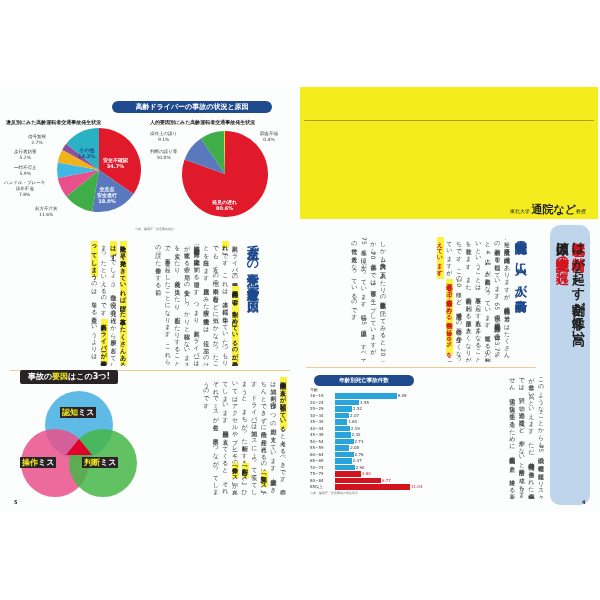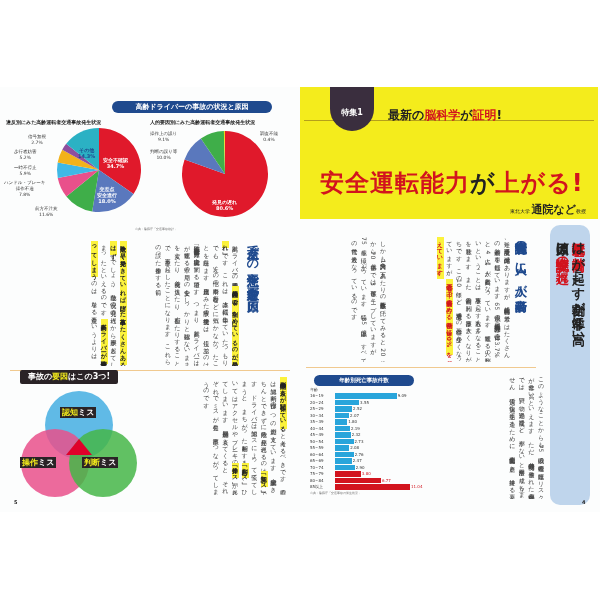--- a/index.html
+++ b/index.html
@@ -131,27 +131,20 @@
 
   <div class="vcol" style="left:160px;top:290px;width:128px;height:118px;">
     <span class="hl">脳機能の衰えが関係している</span><span>と考えるべきです。車の運転は認知、判断、操作の3つの能力が支えています。</span><span>安全確認がきちんとできずに危険の発見が遅れるのは</span><span class="hl">「認知ミス」</span><span>です。ドライバーは認知ミスによって慌ててしまうと、まちがった判断をする</span><span class="hl">「判断ミス」</span><span>、ひいてはアクセルやブレーキの</span><span class="hl">「操作ミス」</span><span>が起きてしまいます。脳機能が衰えてくると、それぞれでミスが発生し、事故につながってしまうのです。</span>
   </div>
   <div class="page-num" style="left:14px;top:412px;">5</div>
 </div>
 
 <div class="page right-page">
   <div class="header-box">
     <div class="header-line"></div>
-    <div class="tokushu-tab">特集1</div>
-    <div class="kicker">
-      <span>最新の</span><span class="red">脳科学</span><span>が</span><span class="red">証明</span><span>!</span>
-    </div>
-    <div class="headline" style="top:80px;">
-      <span class="red">安全運転能力</span><span class="blk">が</span><span class="red">上がる!</span>
-    </div>
     <div class="byline">
       <span>東北大学</span> <span class="name">通院など</span><span>教授</span>
     </div>
   </div>
 
   <div class="side-head">
     <div class="vt" style="right:4px;top:8px;">
       <span style="color:#d2141e">死亡事故</span><span style="color:#222">は</span><span style="color:#d2141e">高齢者</span><span style="color:#222">が起こす割合が非常に高い!</span>
     </div>
     <div class="vt" style="right:20px;top:8px;">

